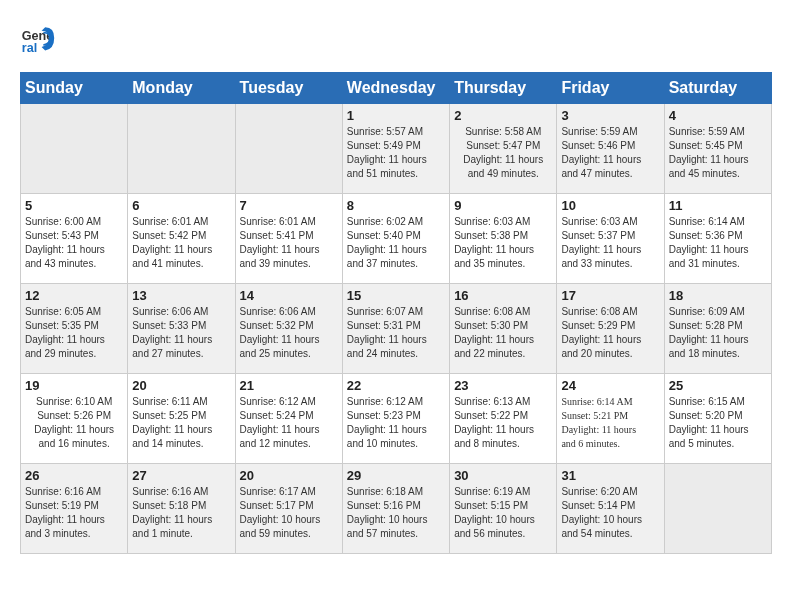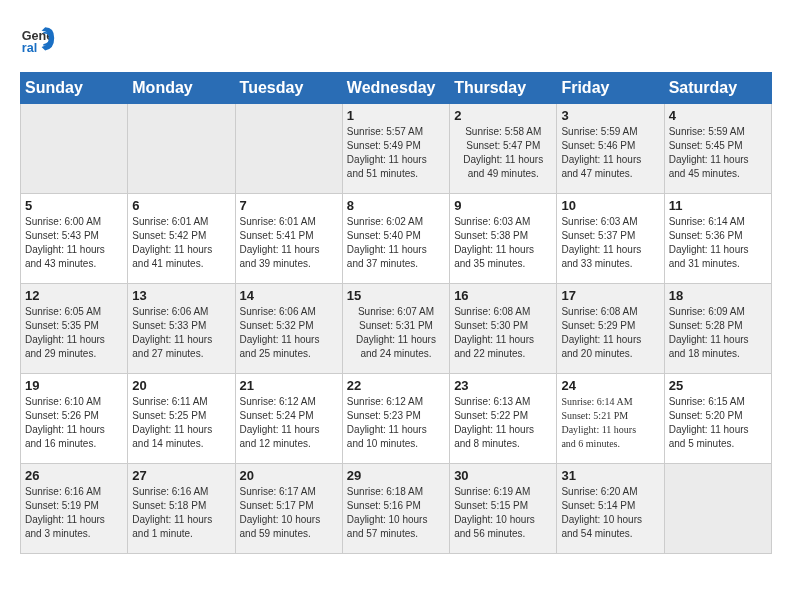--- a/index.html
+++ b/index.html
@@ -226,21 +226,21 @@
         </td>
         <td>
           <div class="day-num">14</div>
           <div class="day-info" style="white-space: pre-line;">Sunrise: 6:06 AM
 Sunset: 5:32 PM
 Daylight: 11 hours
 and 25 minutes.</div>
         </td>
         <td>
           <div class="day-num">15</div>
-          <div class="day-info" style="white-space: pre-line; text-align: center;">Sunrise: 6:07 AM
+          <div class="day-info" style="white-space: pre-line;">Sunrise: 6:07 AM
 Sunset: 5:31 PM
 Daylight: 11 hours
 and 24 minutes.</div>
         </td>
         <td>
           <div class="day-num">16</div>
           <div class="day-info" style="white-space: pre-line;">Sunrise: 6:08 AM
 Sunset: 5:30 PM
 Daylight: 11 hours
 and 22 minutes.</div>
@@ -256,21 +256,21 @@
           <div class="day-num">18</div>
           <div class="day-info" style="white-space: pre-line;">Sunrise: 6:09 AM
 Sunset: 5:28 PM
 Daylight: 11 hours
 and 18 minutes.</div>
         </td>
       </tr>
       <tr>
         <td>
           <div class="day-num">19</div>
-          <div class="day-info" style="white-space: pre-line;">Sunrise: 6:10 AM
+          <div class="day-info" style="white-space: pre-line; text-align: center;">Sunrise: 6:10 AM
 Sunset: 5:26 PM
 Daylight: 11 hours
 and 16 minutes.</div>
         </td>
         <td>
           <div class="day-num">20</div>
           <div class="day-info" style="white-space: pre-line;">Sunrise: 6:11 AM
 Sunset: 5:25 PM
 Daylight: 11 hours
 and 14 minutes.</div>

